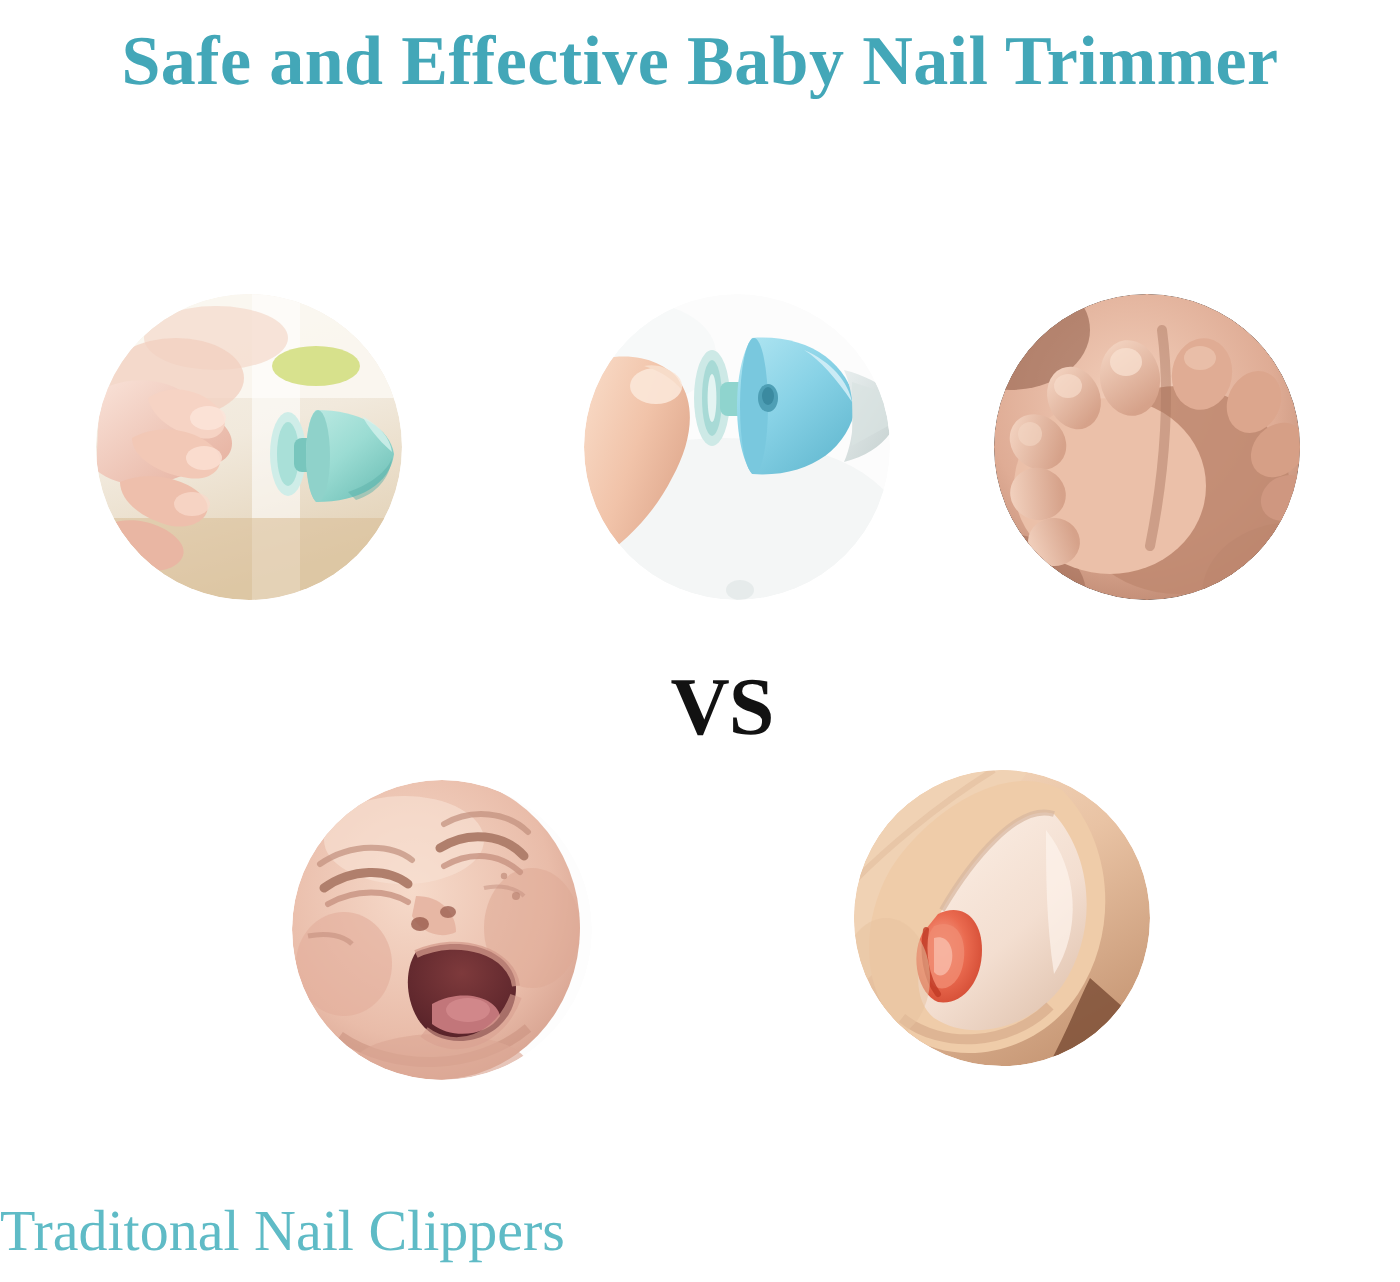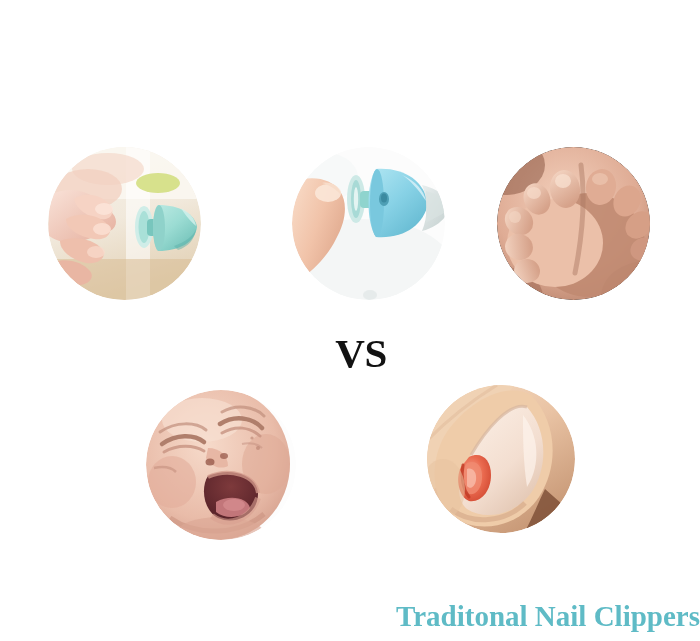--- a/index.html
+++ b/index.html
@@ -31,23 +31,23 @@
     white-space: nowrap;
     line-height: 42px;
   }
 
   
   .footer-caption {
     position: absolute;
     left: 0;
     top: 598px;
     width: 700px;
-    text-align: right;
+    text-align: left;
     font-family: "Liberation Serif", "DejaVu Serif", serif;
-    font-weight: bold;
+    font-weight: normal;
     font-size: 29px;
     color: #5FBBC6;
     white-space: nowrap;
     line-height: 36px;
   }
 
   
   .vs-label {
     position: absolute;
     left: 11px;
@@ -75,20 +75,21 @@
   #photo-trimmer-closeup  { left: 292px; top: 147px; width: 153px; height: 153px; }
   #photo-baby-toes        { left: 497px; top: 147px; width: 153px; height: 153px; }
   #photo-crying-baby      { left: 146px; top: 390px; width: 150px; height: 150px; }
   #photo-injured-nail     { left: 427px; top: 385px; width: 148px; height: 148px; }
 </style>
 </head>
 <body>
 
 <div id="page">
 
+  <div class="headline">Safe and Effective Baby Nail Trimmer</div>
 
   <div class="photo" id="photo-trimmer-on-hand">
     <svg viewBox="0 0 153 153" xmlns="http://www.w3.org/2000/svg" aria-hidden="true">
       <defs>
         <clipPath id="clipA">
             <circle cx="76.5" cy="76.5" r="76.5"></circle>
           </clipPath>
         <linearGradient id="bgA" x1="0" y1="0" x2="0.3" y2="1">
           <stop offset="0" stop-color="#F7F2EA"></stop>
           <stop offset="0.55" stop-color="#F1E9DC"></stop>

